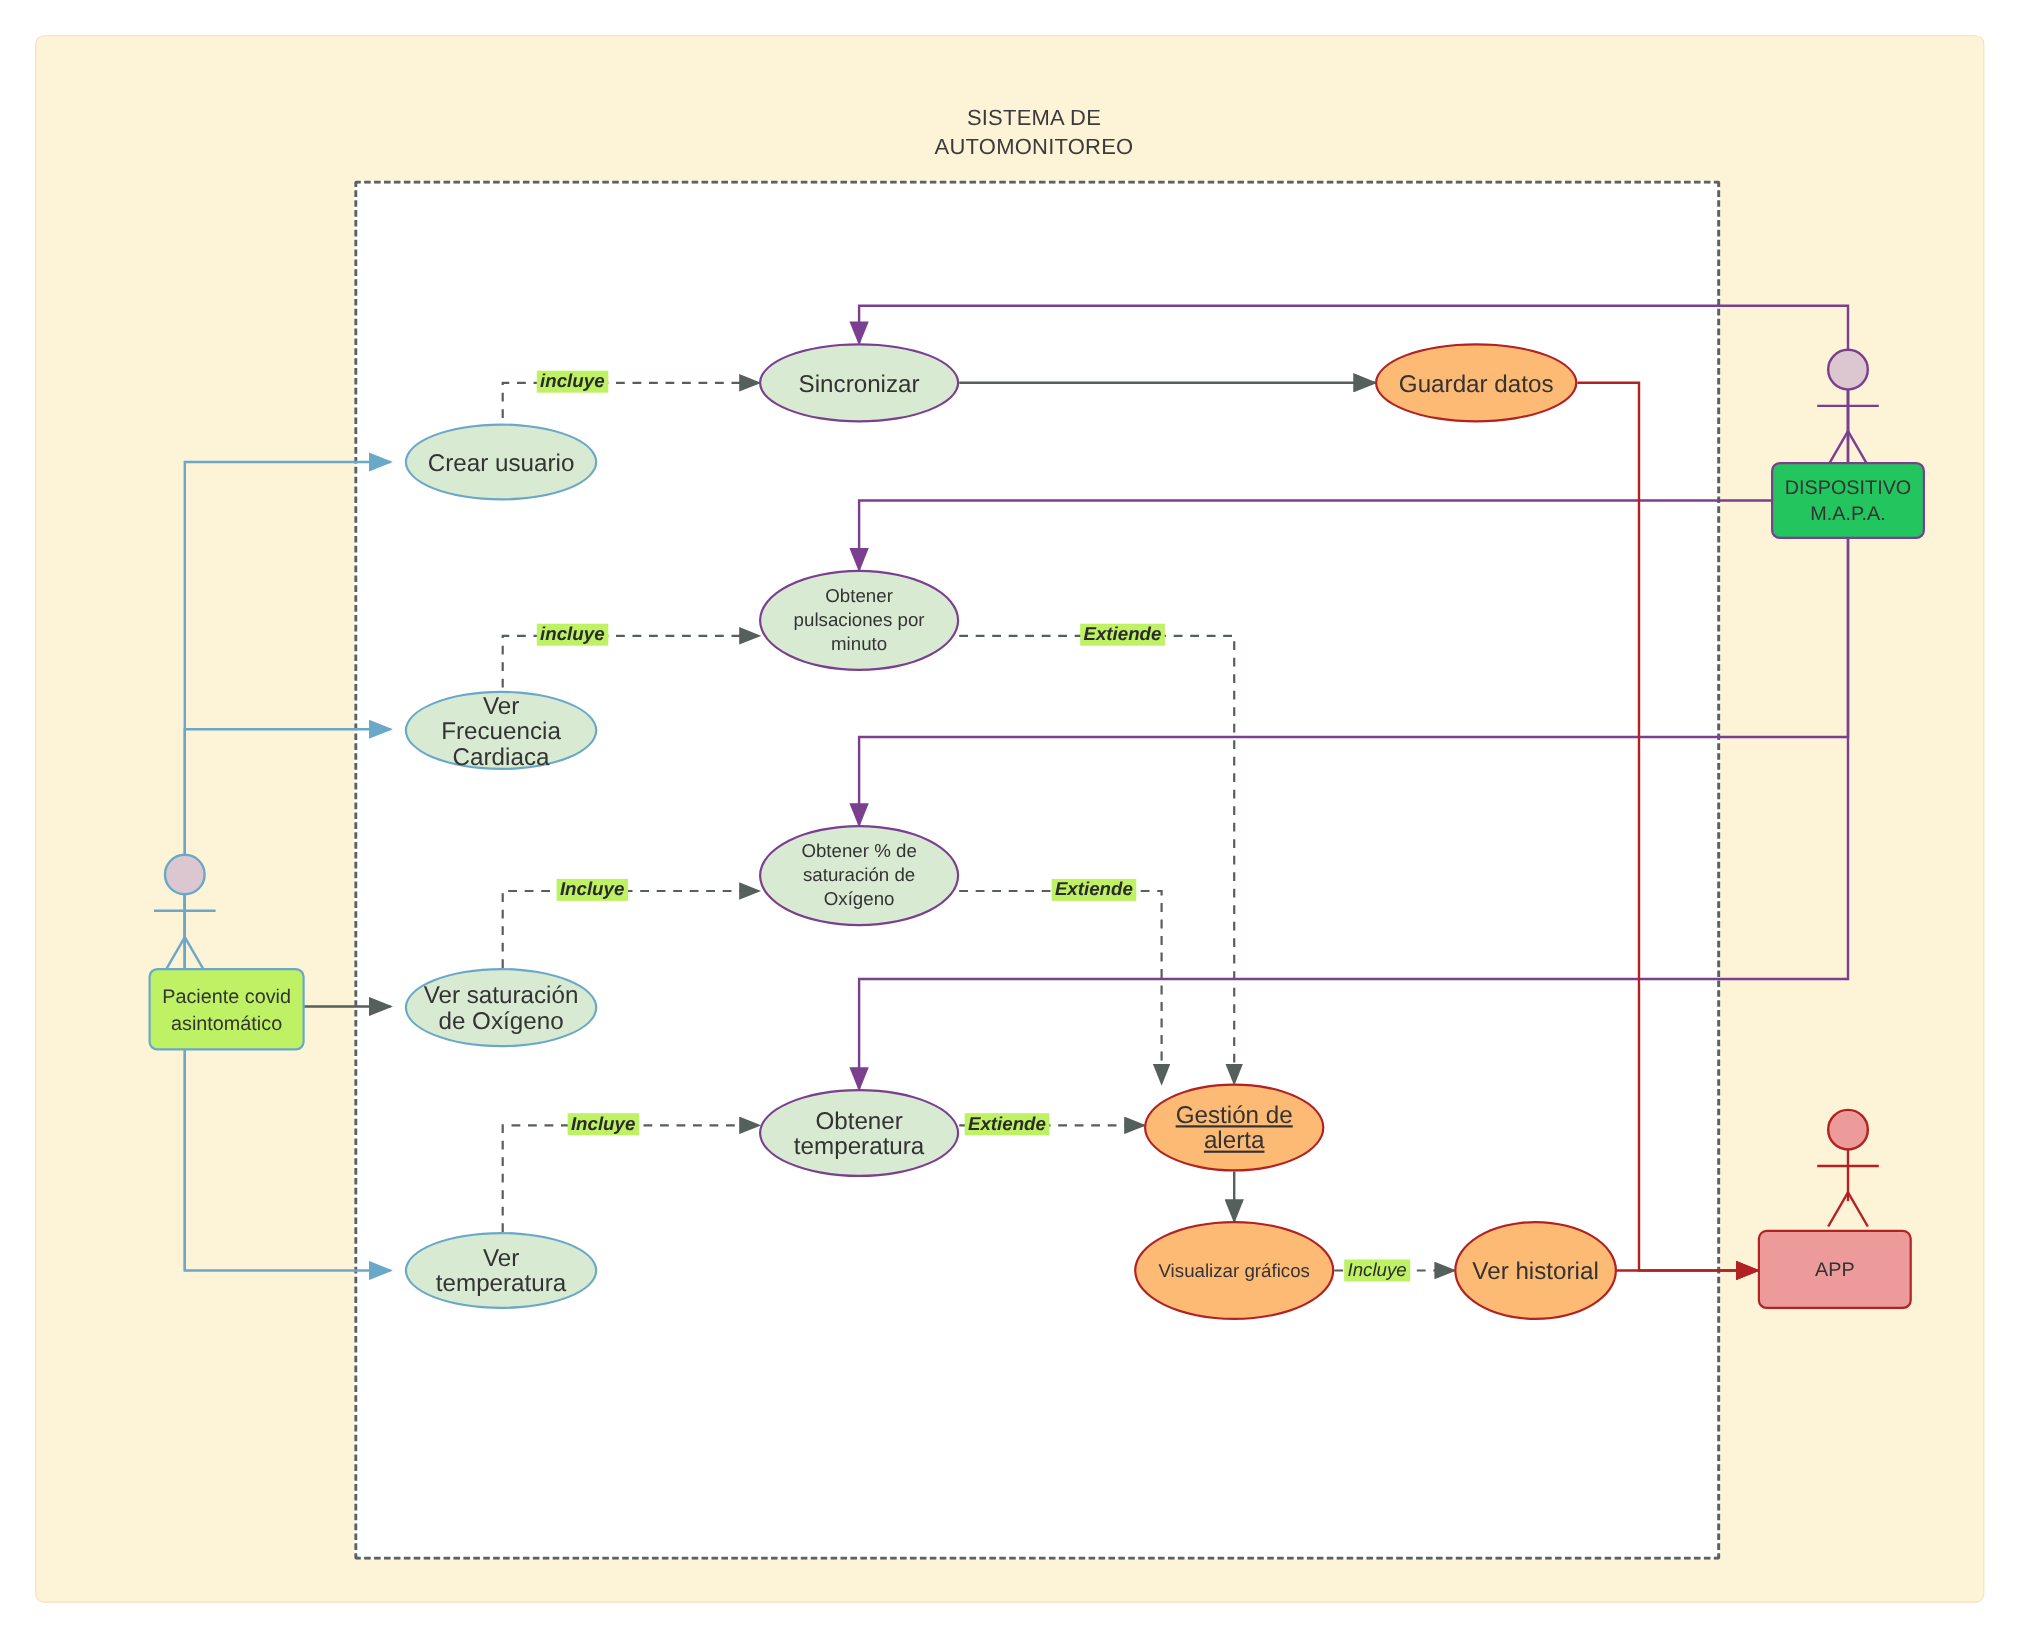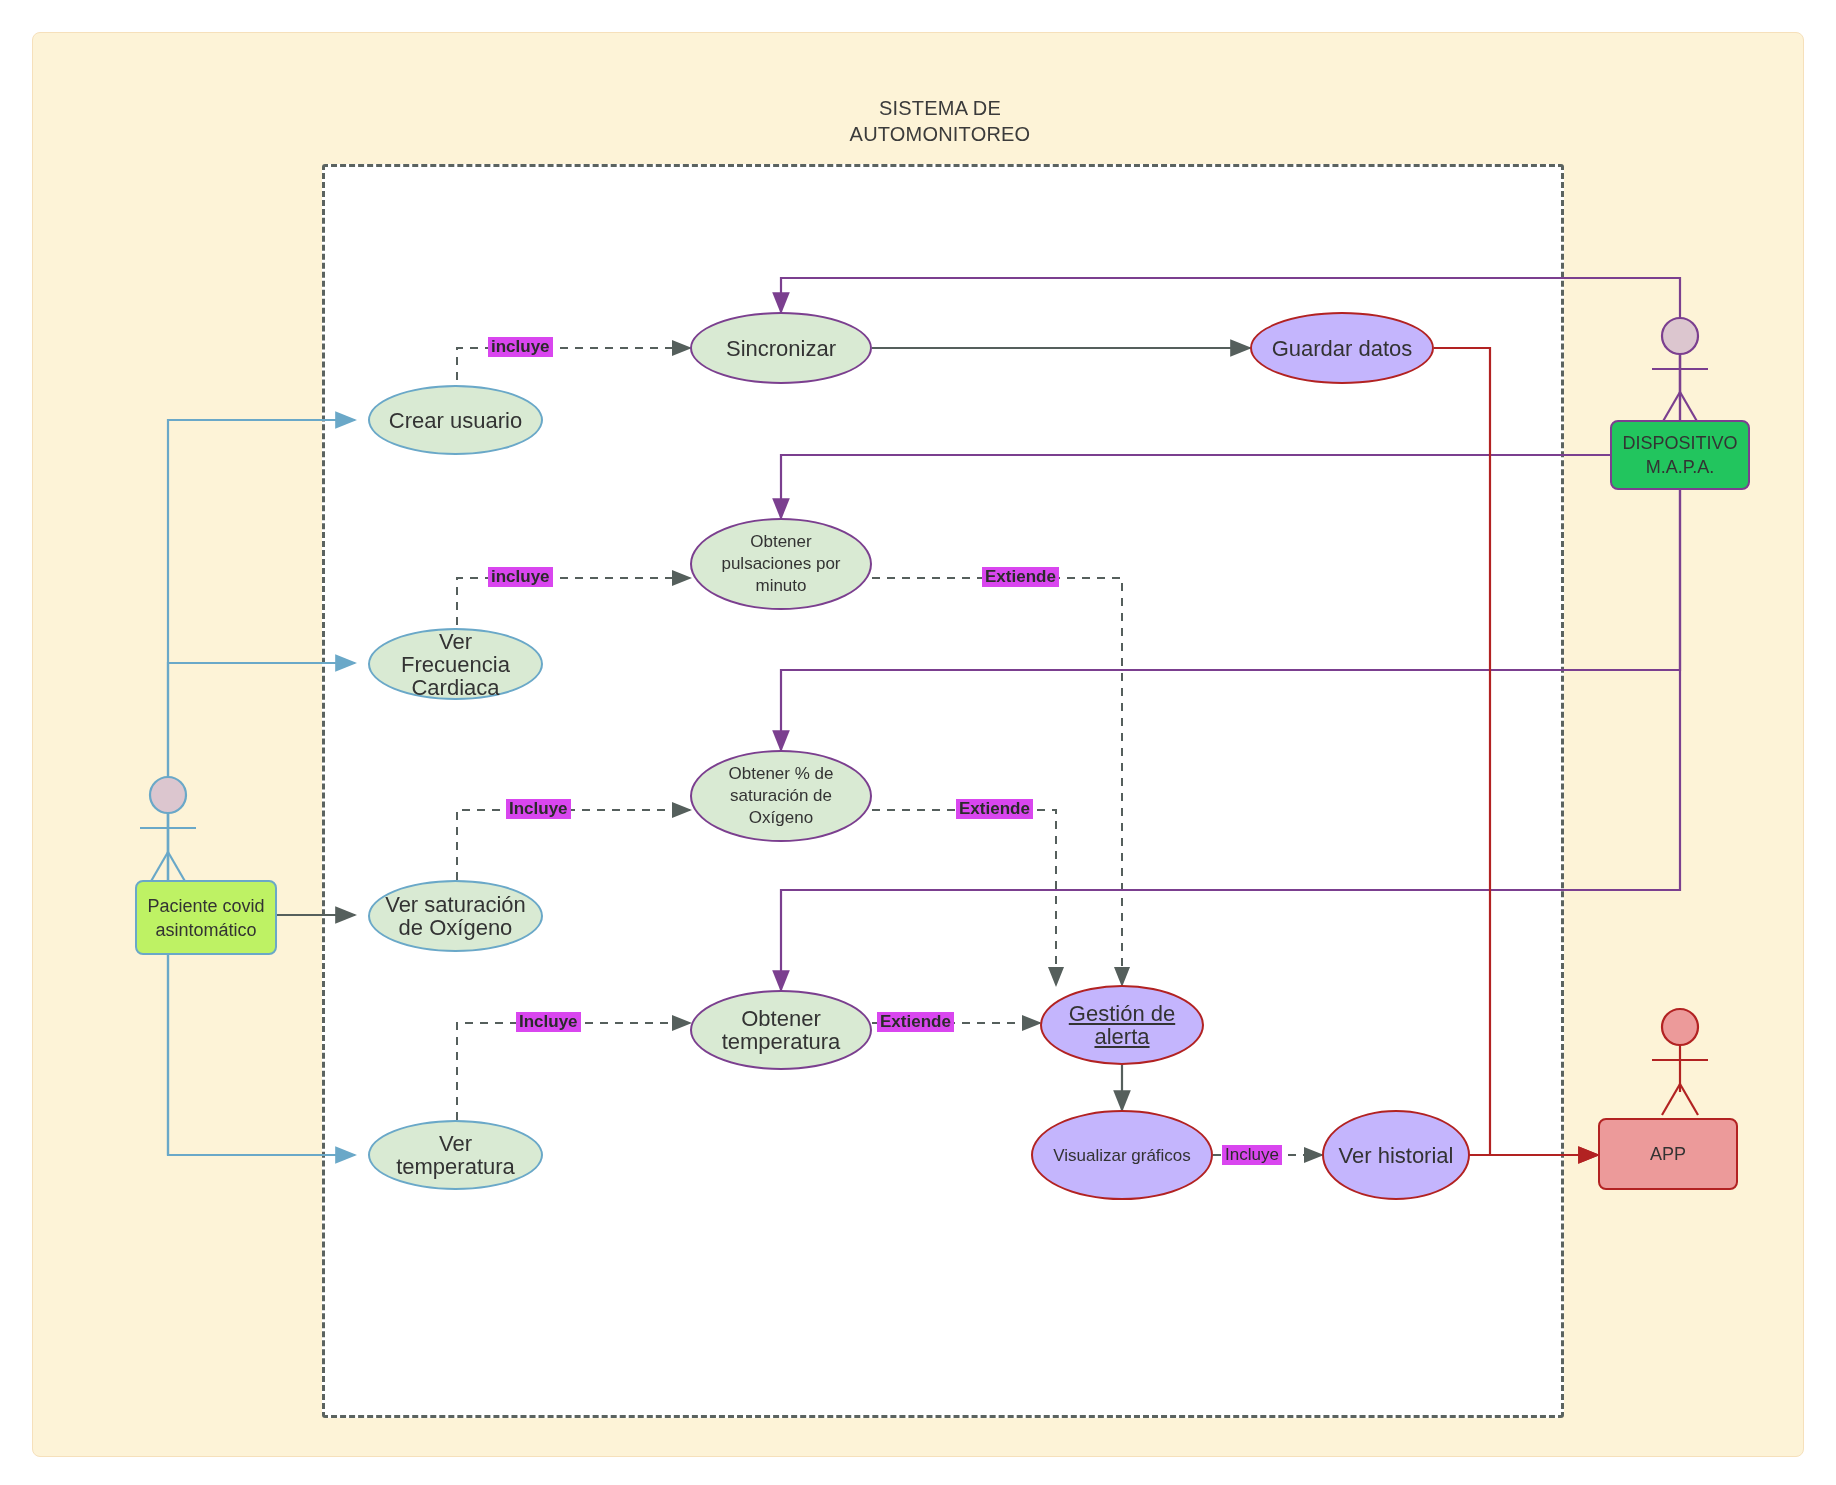--- a/index.html
+++ b/index.html
@@ -62,21 +62,21 @@
     text-align: center;
     border-radius: 50%;
     box-sizing: border-box;
     font-size: 22px;
     line-height: 23px;
     color: #333333;
     padding: 0 14px;
   }
   .uc-green  { background: #d9ead3; border: 2.5px solid #6aa8c8; }
   .uc-purple { background: #d9ead3; border: 2.5px solid #7b3f8f; }
-  .uc-red    { background: #c4b5fd; border: 2.5px solid #b22222; }
+  .uc-red    { background: #fdba74; border: 2.5px solid #b22222; }
 
   
   .actor-box {
     position: absolute;
     display: flex;
     align-items: center;
     justify-content: center;
     text-align: center;
     box-sizing: border-box;
     border-radius: 8px;
@@ -95,23 +95,24 @@
   }
   .actor-app {
     background: #ec9a9a;
     border: 2.5px solid #b22222;
   }
   .edge-label {
     position: absolute;
     font-size: 17px;
     font-weight: bold;
     color: #2b2b2b;
-    background: #d946ef;
+    background: #bef264;
     padding: 0 3px;
     white-space: nowrap;
+    font-style: italic;
   }
   svg.wires { position: absolute; left: 0; top: 0; width: 1836px; height: 1485px; overflow: visible; }
 </style>
 </head>
 <body>
 
 <div id="canvas">
 
   <div class="diagram-bg"></div>
 

